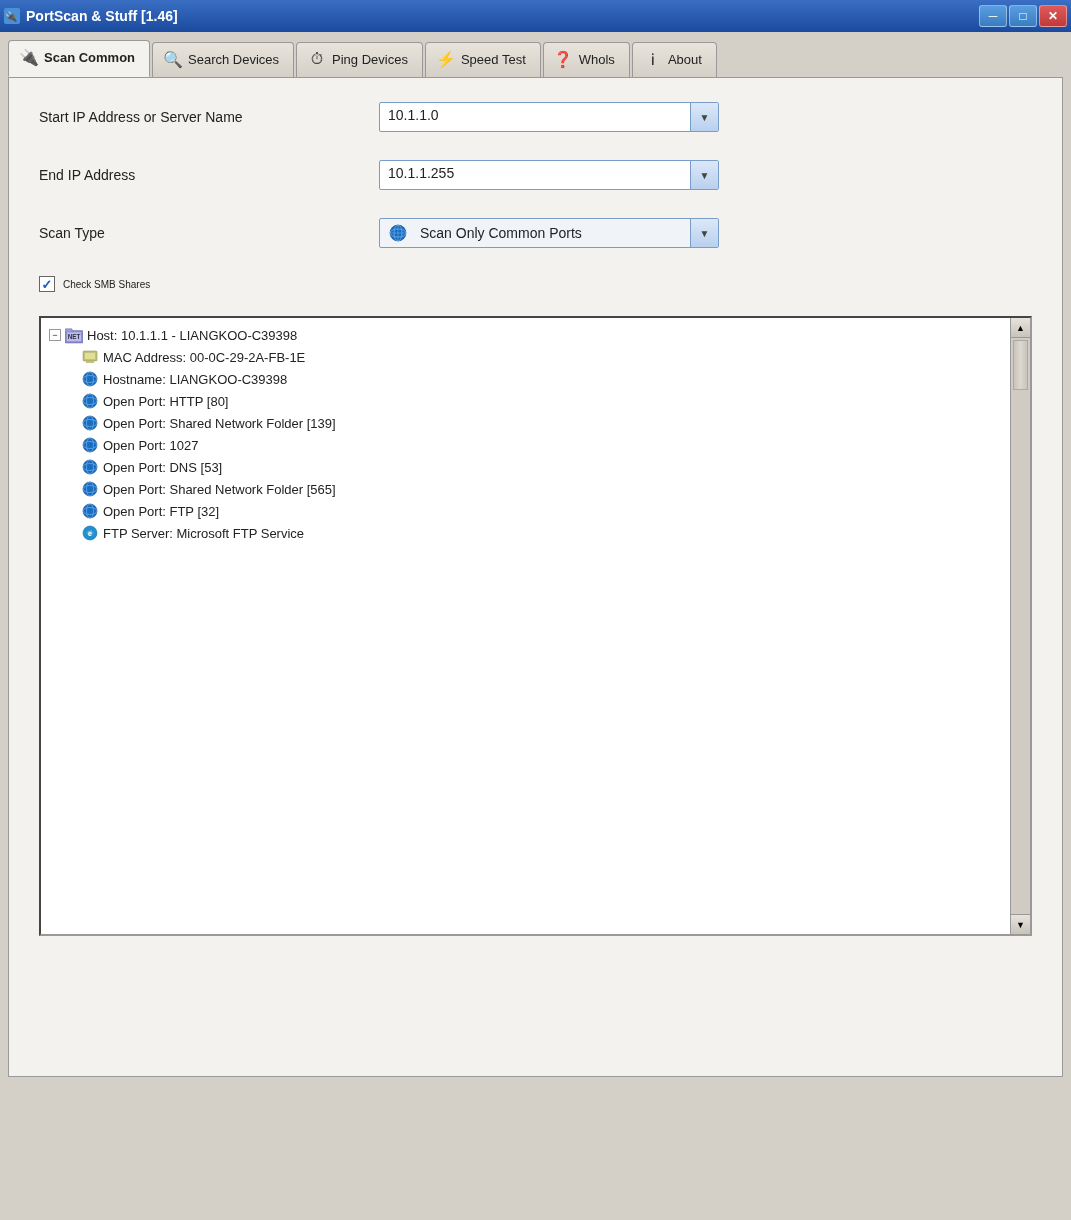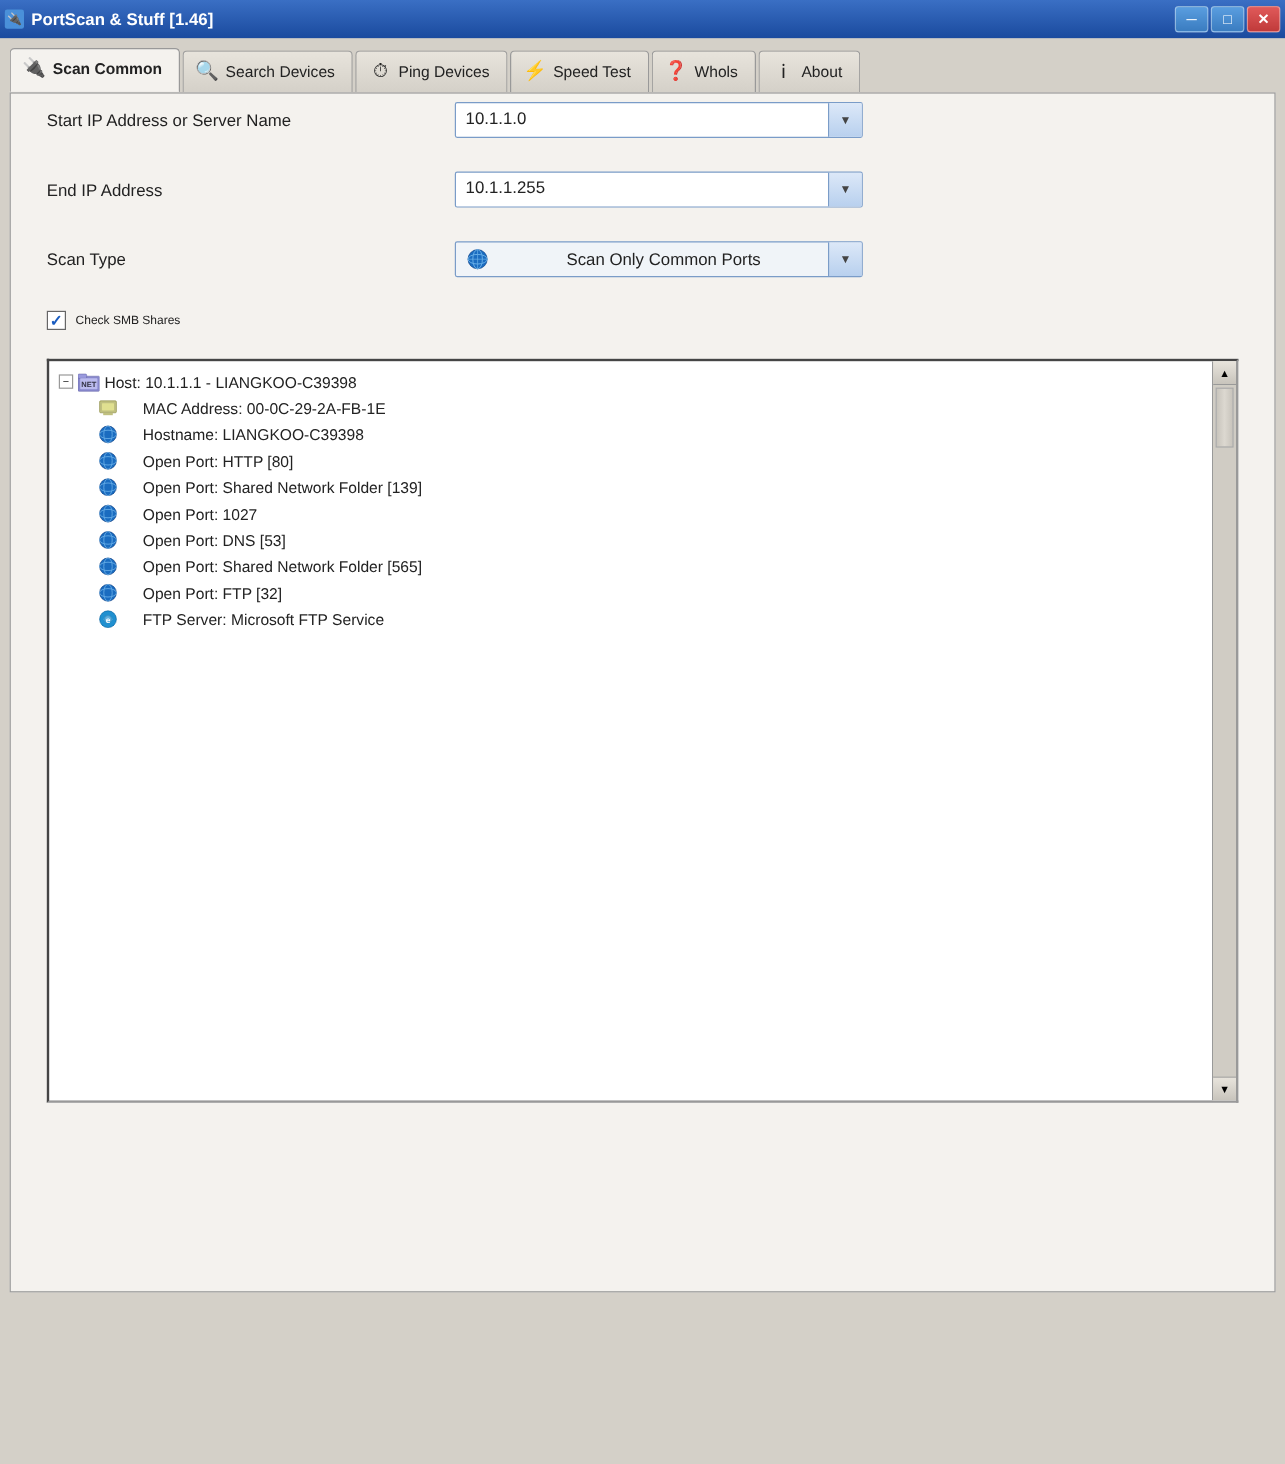--- a/index.html
+++ b/index.html
@@ -104,21 +104,21 @@
       display: flex;
       align-items: center;
       justify-content: center;
       font-size: 16px;
     }
 
     
     .content-panel {
       background: #f4f2ee;
       border: 1px solid #999;
-      padding: 7px 30px;
+      padding: 24px 30px;
       position: relative;
       z-index: 1;
       min-height: 1000px;
     }
 
     
     .form-row {
       display: flex;
       align-items: center;
       margin-bottom: 28px;
@@ -177,21 +177,20 @@
       margin: 2px 6px;
       display: flex;
       align-items: center;
       justify-content: center;
     }
     .scan-type-text {
       flex: 1;
       font-size: 14px;
       color: #222;
       padding: 4px 4px;
-      text-align: center;
     }
 
     
     .checkbox-row {
       display: flex;
       align-items: center;
       gap: 8px;
       margin-bottom: 24px;
     }
     .checkbox-box {
@@ -232,21 +231,21 @@
       display: flex;
       align-items: center;
       justify-content: center;
       font-size: 9px;
       cursor: pointer;
       flex-shrink: 0;
     }
     .tree-item-row {
       display: flex;
       align-items: center;
-      gap: 20px;
+      gap: 4px;
       padding: 2px 4px 2px 36px;
       font-size: 13px;
       color: #222;
     }
     .tree-icon {
       width: 18px;
       height: 18px;
       flex-shrink: 0;
       display: flex;
       align-items: center;

